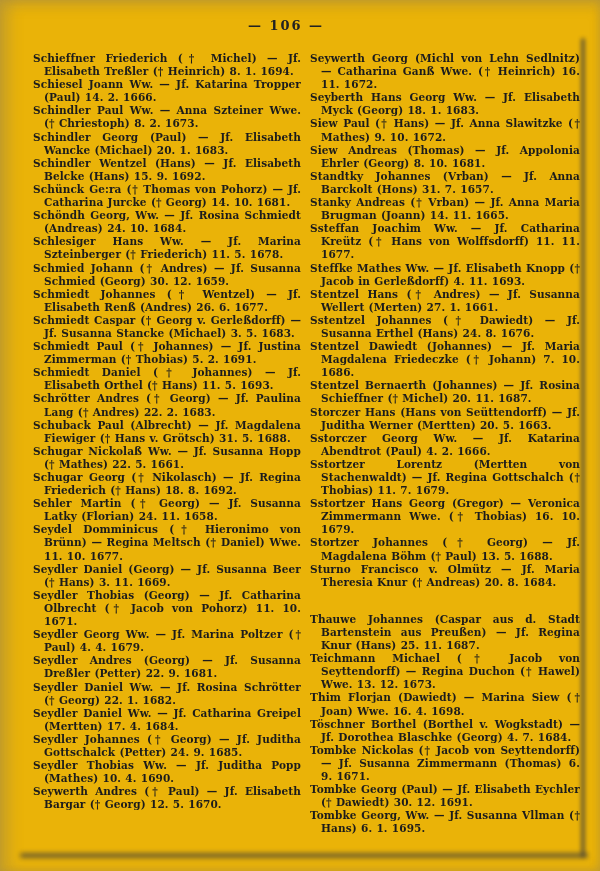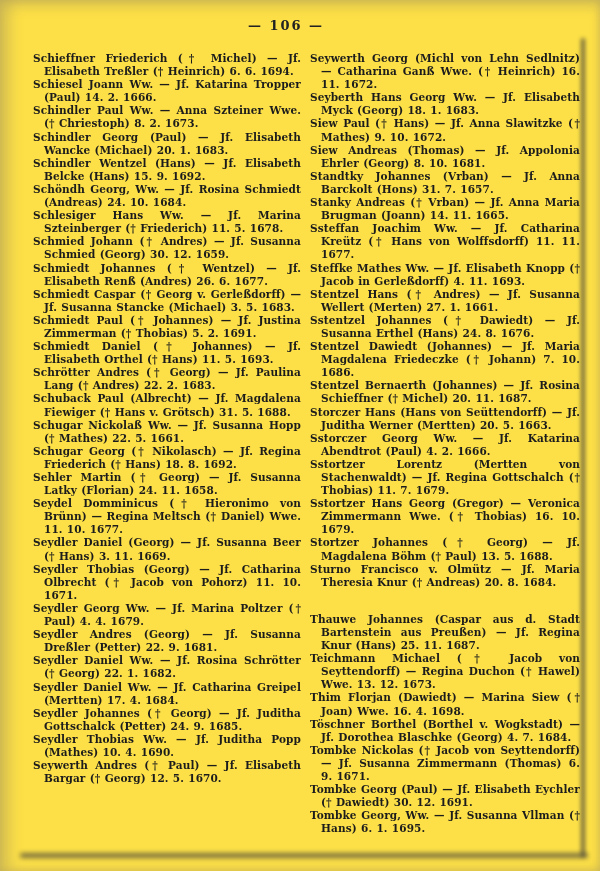--- a/index.html
+++ b/index.html
@@ -1,18 +1,18 @@
 <!DOCTYPE html>
 <html><head>
 <meta charset="utf-8">
 <style>
   html,body{margin:0;padding:0;background:#e8e6e1;}
   .page{
     position:relative;width:600px;height:871px;margin:0 auto;
-    background:#fde047;overflow:hidden;
+    background:#eab308;overflow:hidden;
     box-shadow:inset 10px 0 14px rgba(125,118,105,.28), inset 0 8px 12px rgba(125,118,105,.16), inset -2px 0 6px rgba(125,118,105,.18);
     font-family:"DejaVu Serif","Liberation Serif",serif;
     color:#1c1c1c;
   }
   .page-number{
     position:absolute;top:18px;left:0;width:572px;
     text-align:center;font-size:13px;font-weight:700;letter-spacing:2px;
     color:#222;
   }
   .columns{
@@ -38,25 +38,26 @@
   }
 </style>
 </head>
 <body>
 
 <div class="page">
   <div class="page-number">— 106 —</div>
 
   <div class="columns">
     <div class="col left">
-        <p class="entry">Schieffner Friederich († Michel) — Jf. Elisabeth Treßler († Heinrich) 6. 6. 1694.</p>
+        <p class="entry">Schieffner Friederich († Michel) — Jf. Elisabeth Treßler († Heinrich) 8. 1. 1694.</p>
         <p class="entry">Schiesel Joann Ww. — Jf. Katarina Tropper (Paul) 14. 2. 1666.</p>
         <p class="entry">Schindler Paul Ww. — Anna Szteiner Wwe. († Chriestoph) 8. 2. 1673.</p>
         <p class="entry">Schindler Georg (Paul) — Jf. Elisabeth Wancke (Michael) 20. 1. 1683.</p>
         <p class="entry">Schindler Wentzel (Hans) — Jf. Elisabeth Belcke (Hans) 15. 9. 1692.</p>
+        <p class="entry">Schünck Ge:ra († Thomas von Pohorz) — Jf. Catharina Jurcke († Georg) 14. 10. 1681.</p>
         <p class="entry">Schöndh Georg, Ww. — Jf. Rosina Schmiedt (Andreas) 24. 10. 1684.</p>
         <p class="entry">Schlesiger Hans Ww. — Jf. Marina Szteinberger († Friederich) 11. 5. 1678.</p>
         <p class="entry">Schmied Johann († Andres) — Jf. Susanna Schmied (Georg) 30. 12. 1659.</p>
         <p class="entry">Schmiedt Johannes († Wentzel) — Jf. Elisabeth Renß (Andres) 26. 6. 1677.</p>
         <p class="entry">Schmiedt Caspar († Georg v. Gerleßdorff) — Jf. Susanna Stancke (Michael) 3. 5. 1683.</p>
         <p class="entry">Schmiedt Paul († Johannes) — Jf. Justina Zimmerman († Thobias) 5. 2. 1691.</p>
         <p class="entry">Schmiedt Daniel († Johannes) — Jf. Elisabeth Orthel († Hans) 11. 5. 1693.</p>
         <p class="entry">Schrötter Andres († Georg) — Jf. Paulina Lang († Andres) 22. 2. 1683.</p>
         <p class="entry">Schuback Paul (Albrecht) — Jf. Magdalena Fiewiger († Hans v. Grötsch) 31. 5. 1688.</p>
         <p class="entry">Schugar Nickolaß Ww. — Jf. Susanna Hopp († Mathes) 22. 5. 1661.</p>

